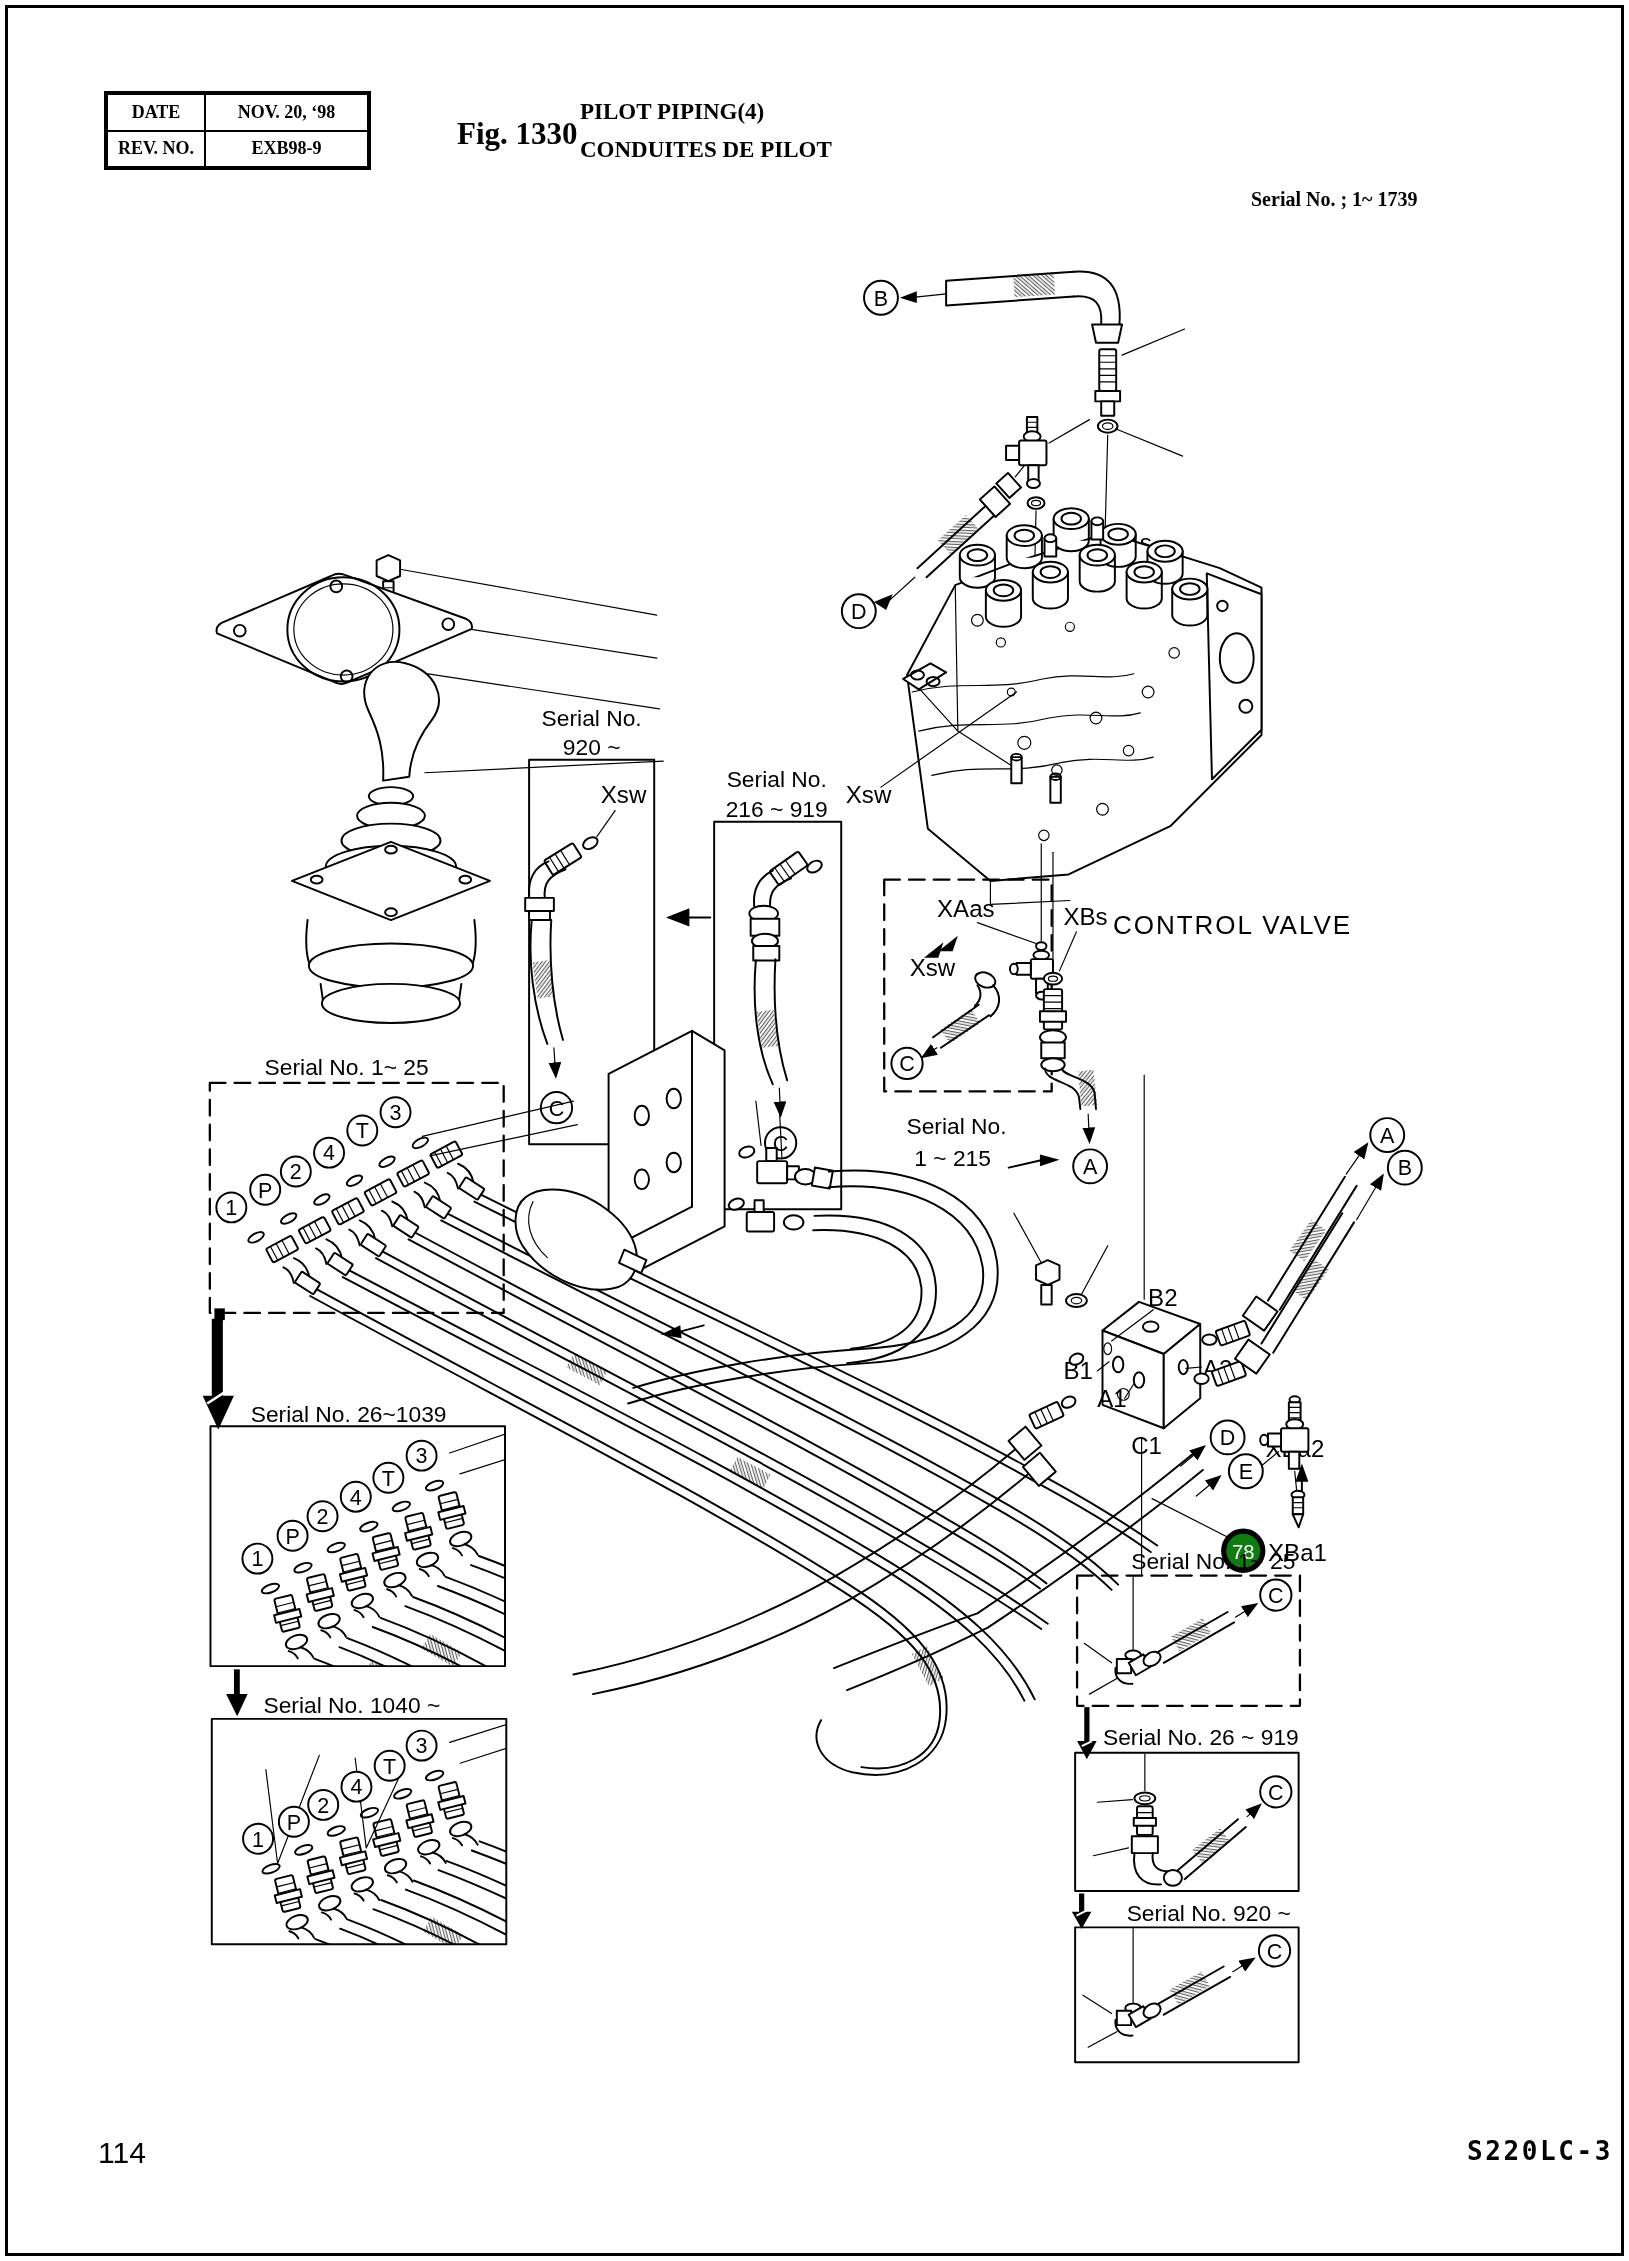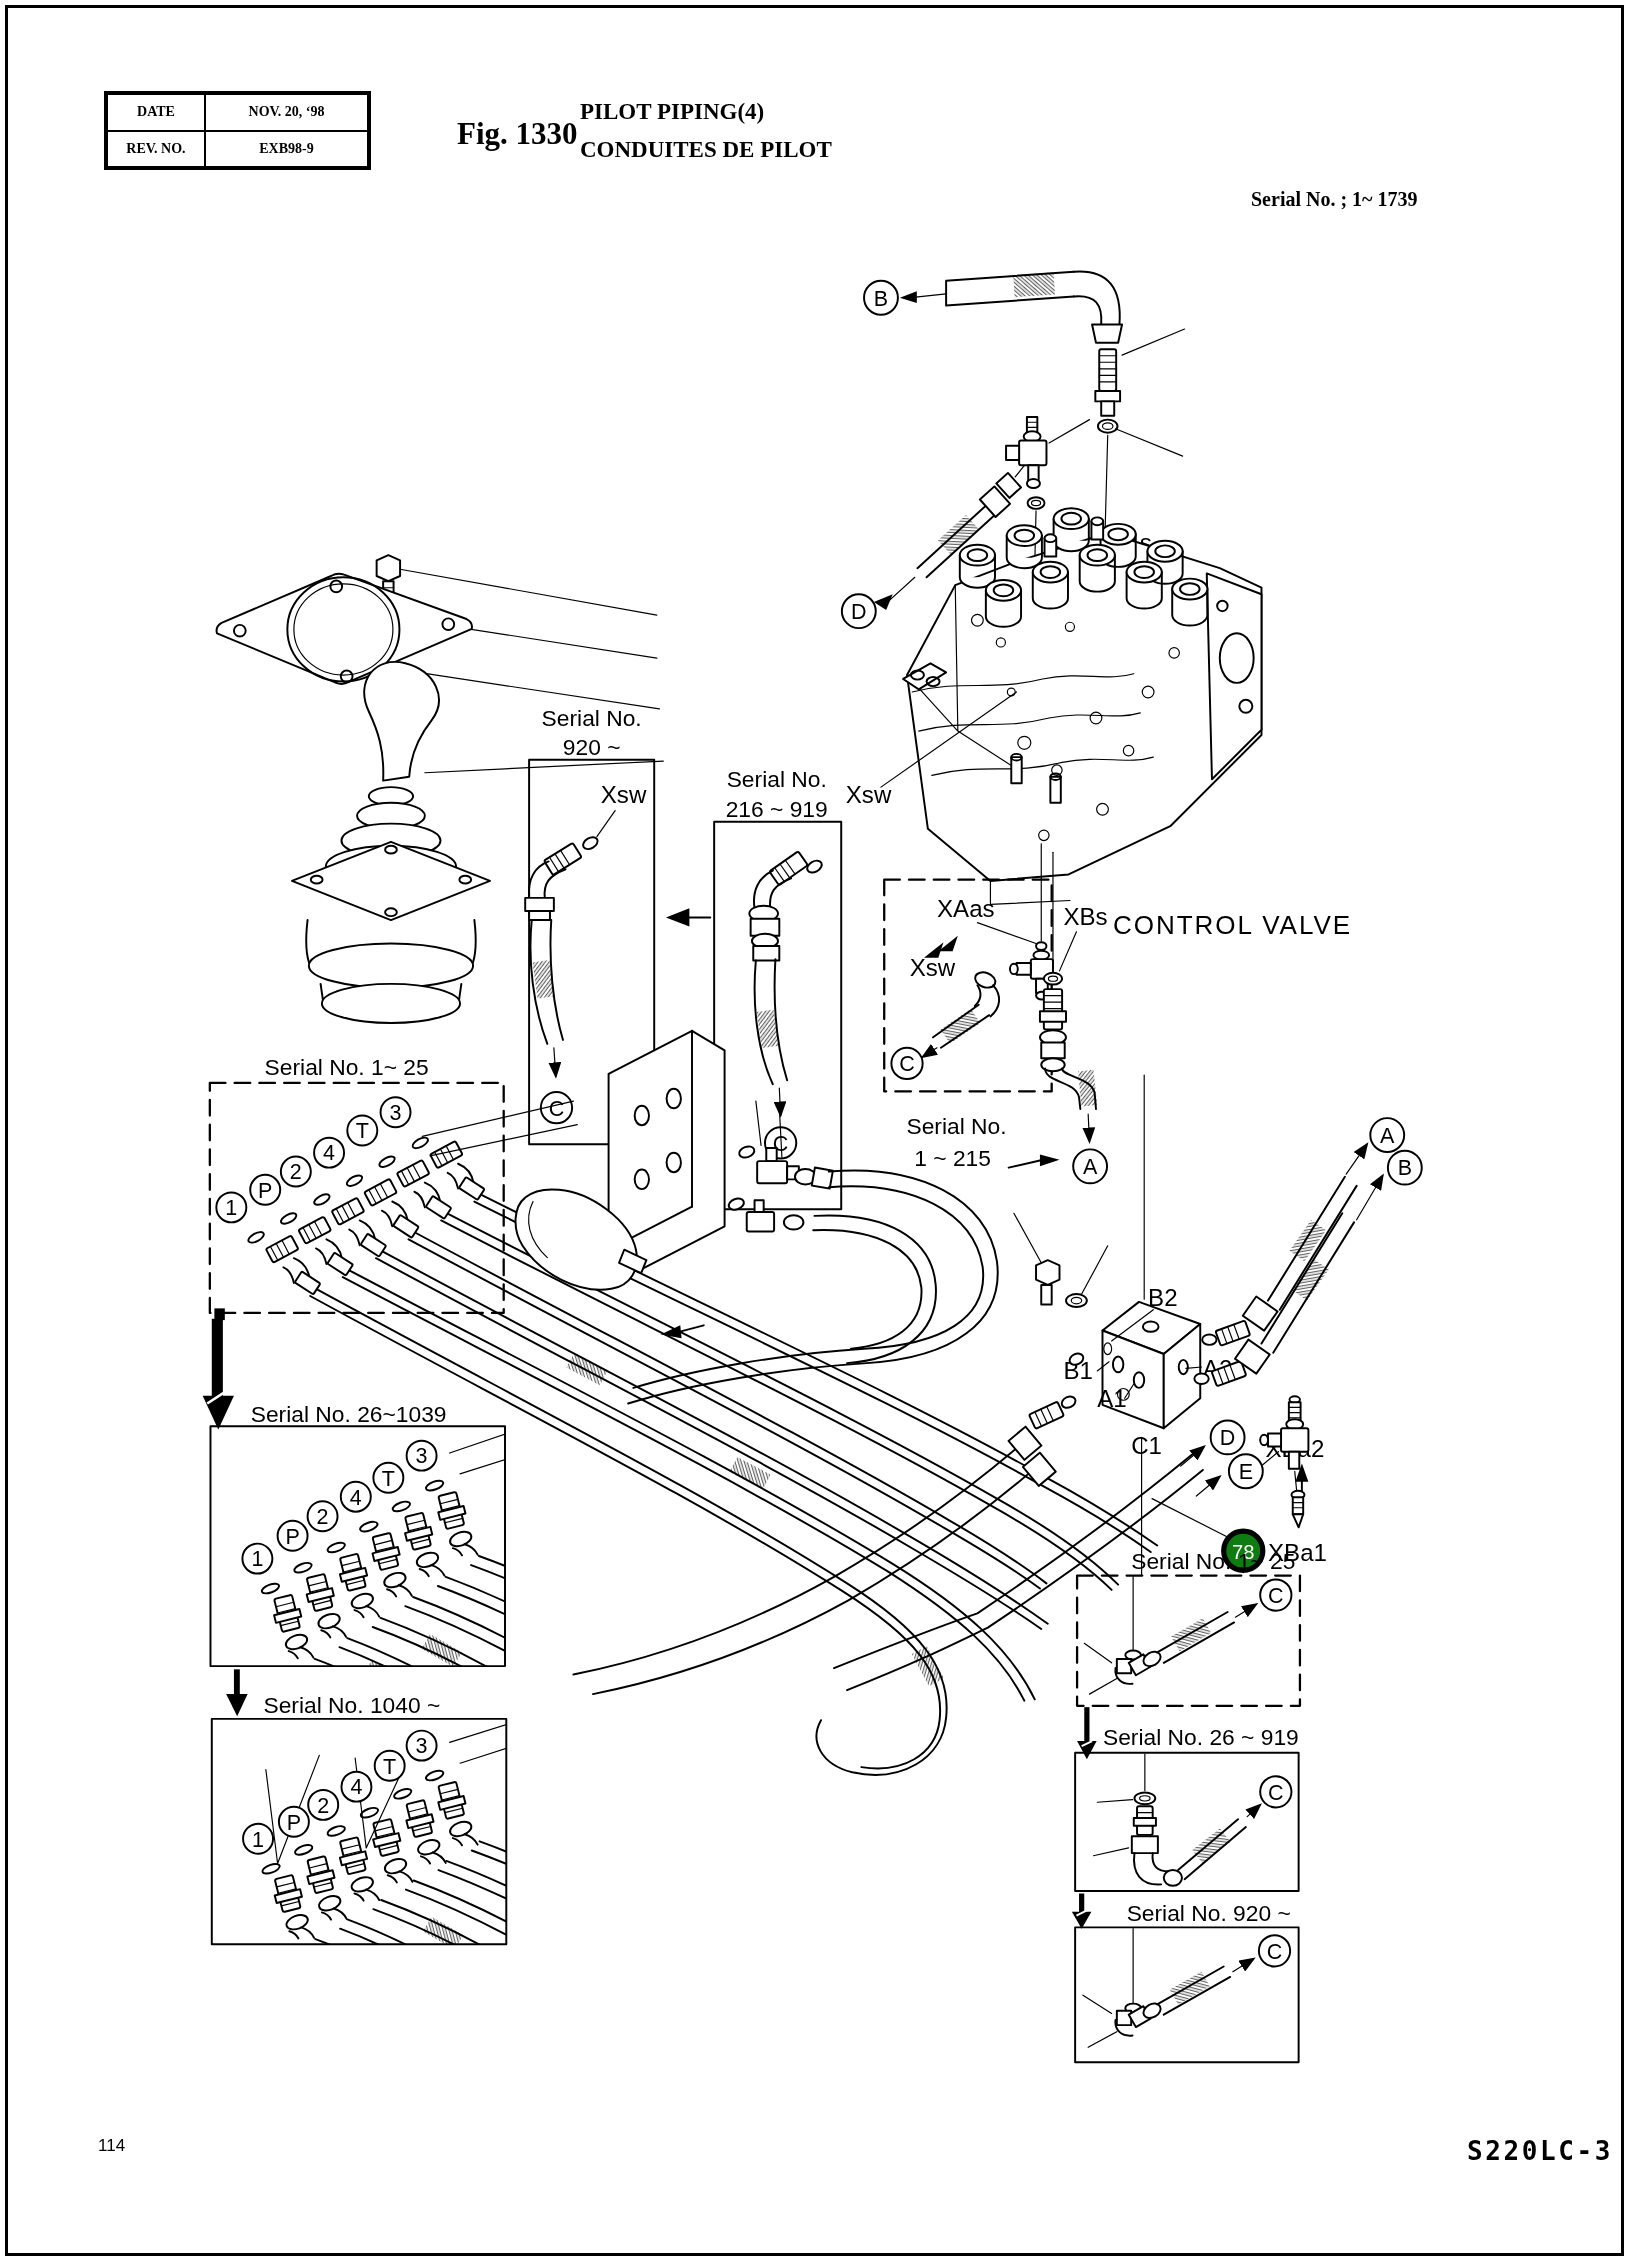--- a/index.html
+++ b/index.html
@@ -3,28 +3,28 @@
 <meta charset="utf-8">
 <style>
   html,body{margin:0;padding:0;background:#e8e8e8;}
   .page{position:relative;width:1629px;height:2261px;background:#ffffff;overflow:hidden;
         font-family:"Liberation Sans",sans-serif;color:#000;}
   .frame{position:absolute;left:5.2px;top:5.2px;right:5.2px;bottom:5.2px;border:3.3px solid #000;}
   
   .hdr-table{position:absolute;left:104px;top:91px;width:261px;height:73px;
              border:3.9px solid #000;display:grid;grid-template-columns:98px 1fr;grid-template-rows:1fr 1fr;}
   .hdr-cell{border:1.3px solid #000;display:flex;align-items:center;justify-content:center;
-            font-family:"Liberation Serif",serif;font-weight:bold;font-size:14px;white-space:nowrap;}
+            font-family:"Liberation Serif",serif;font-weight:bold;font-size:18px;white-space:nowrap;}
   .fig-label{position:absolute;left:427px;top:116px;font-family:"Liberation Serif",serif;
              font-weight:bold;font-size:31px;margin-left:30px;}
   .title-block{position:absolute;left:580px;top:93px;font-family:"Liberation Serif",serif;
                font-weight:bold;font-size:23px;line-height:38px;white-space:nowrap;}
   .serial-note{position:absolute;left:1251px;top:188px;font-family:"Liberation Serif",serif;
                font-weight:bold;font-size:20px;white-space:nowrap;}
-  .page-num{position:absolute;left:98px;top:2136px;font-size:17px;}
+  .page-num{position:absolute;left:98px;top:2136px;font-size:30px;}
   .model{position:absolute;left:1447px;top:2136px;font-family:"DejaVu Sans Mono",monospace;
          font-weight:bold;font-size:26px;letter-spacing:2.6px;margin-left:20px;}
   svg.art{position:absolute;left:0;top:0;}
   
   .ln{fill:none;stroke:#000;stroke-width:3;stroke-linecap:round;stroke-linejoin:round;}
   .lnthin{stroke-width:1.8;}
   .wfill{fill:#ffffff;}
   .blk{fill:#000;stroke:none;}
   .dashed{stroke-dasharray:24 14;stroke-width:3.5;}
   .lbl{font:37px "Liberation Sans",sans-serif;fill:#000;}

